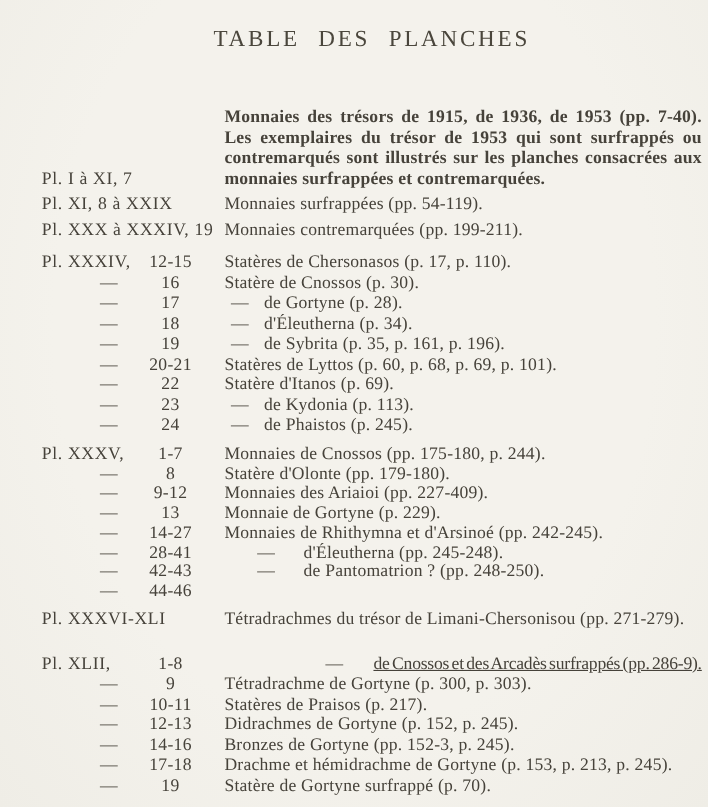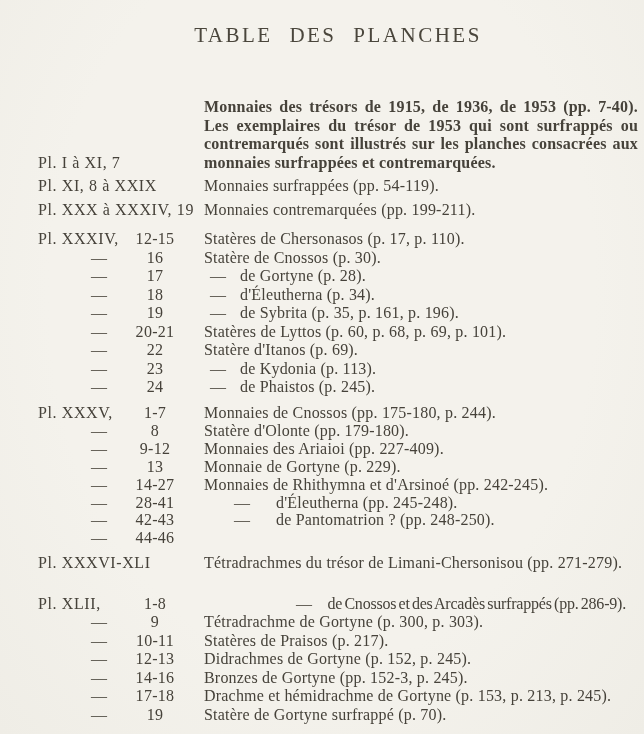--- a/index.html
+++ b/index.html
@@ -55,23 +55,23 @@
   .desc{flex:1;min-width:0;}
   .desc .pline{text-align:justify;font-weight:bold;}
   .desc .pline.just{text-align-last:justify;}
   .desc-inline{white-space:nowrap;}
   .d-dash{display:inline-block;text-align:center;color:#4e4a41;}
   .dash1 .d-dash{width:24px;margin-left:2px;margin-right:10px;}
   .dash2 .d-dash{width:24px;margin-left:26px;margin-right:22px;}
   .desc.dashright{position:relative;height:18.5px;}
   .desc.dashright .d-dash{position:absolute;left:92px;top:0;}
   .desc.dashright .txt{
-    position:absolute;right:12px;top:0;
+    position:absolute;right:0;top:0;
     white-space:nowrap;
-    word-spacing:-1.6px;letter-spacing:-0.2px;
+    word-spacing:-1.6px;letter-spacing:-0.2px;text-decoration:underline;
   }
 </style>
 </head>
 <body>
 
 <div class="page">
   <div class="title">TABLE DES PLANCHES</div>
   <div class="toc">
       <div class="sec sec-0">
         <div class="row">

